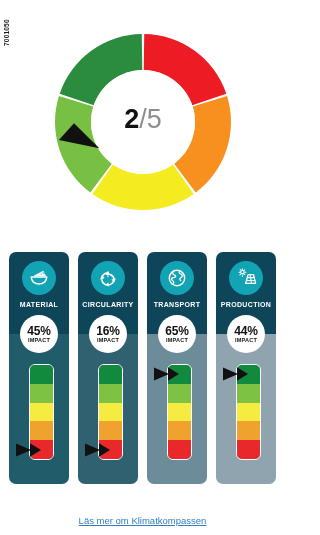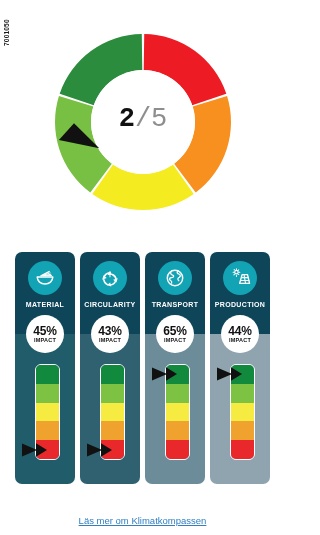--- a/index.html
+++ b/index.html
@@ -26,32 +26,32 @@
 
   
   .gauge-wrap {
     position: absolute; left: 45px; top: 8px;
     width: 196px; height: 228px;
   }
   .gauge-svg { display:block; width: 196px; height: 228px; }
   .gauge-center-text {
     position:absolute; left:0; right:0; top: 96px;
     text-align:center; font-size: 27px; line-height: 30px;
-    font-weight: 400; user-select:none;font-family:Liberation Mono, monospace;
+    font-weight: 400; user-select:none;
   }
   .gauge-center-text .score { font-weight: 700; color: #111111; }
   .gauge-center-text .sep   { color: #8e8e8e; font-weight: 400; }
   .gauge-center-text .max   { color: #8e8e8e; font-weight: 400; }
 
   
   .cards {
     position: absolute; left: 0; top: 252px;
     width: 285px; height: 235px;
     display: flex; justify-content: space-between;
-    padding: 0 15px;
+    padding: 0 9px;
   }
   .card {
     position: relative;
     width: 60px; height: 232px;
     border-radius: 7px;
     overflow: hidden;
     display: flex; flex-direction: column; align-items: center;
   }
   .card-top {
     position:absolute; left:0; right:0; top:0; height: 82px;
@@ -197,21 +197,21 @@
               <path d="M20.5 12.3 18.9 17l-3.4-3z" fill="#fff"></path>
               <path d="M18 15.5c-1 2.3-3.2 3.9-5.8 4.1" fill="none" stroke="#fff" stroke-width="1.7" stroke-linecap="round"></path>
               <path d="M13.4 21.4 8.9 19.6l3.3-2.7z" fill="#fff"></path>
               <path d="M9.6 19.5c-2.3-1-4-3.1-4.3-5.6" fill="none" stroke="#fff" stroke-width="1.7" stroke-linecap="round"></path>
               <path d="M3.4 13.8 5 9.1l3.4 3z" fill="#fff"></path>
               <path d="M5.8 10.4C6.8 8.1 9 6.5 11.5 6.2" fill="none" stroke="#fff" stroke-width="1.7" stroke-linecap="round"></path>
             </svg>
           </div>
           <div class="card-label">CIRCULARITY</div>
           <div class="impact-badge">
-            <div class="impact-pct">43%</div>
+            <div class="impact-pct">16%</div>
             <div class="impact-word">IMPACT</div>
           </div>
           <div class="scale-wrap">
             <div class="scale-bar">
               <div class="band" style="background: rgb(18, 138, 62);"></div>
               <div class="band" style="background: rgb(125, 194, 66);"></div>
               <div class="band" style="background: rgb(246, 235, 65);"></div>
               <div class="band" style="background: rgb(240, 162, 46);"></div>
               <div class="band" style="background: rgb(232, 40, 43);"></div>
             </div>

